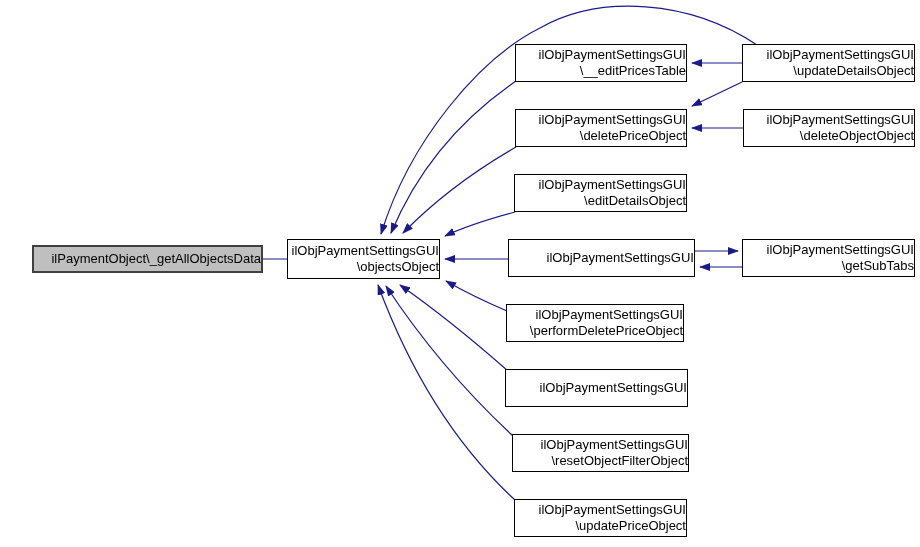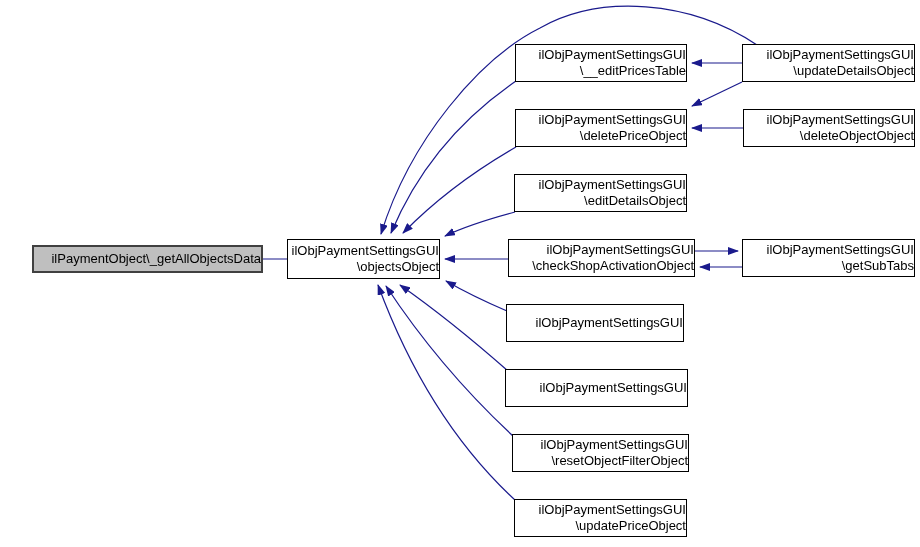--- a/index.html
+++ b/index.html
@@ -67,24 +67,24 @@
       <div class="node" style="left: 515px; top: 109px; width: 172px; height: 38px;">
         <div class="node-line">ilObjPaymentSettingsGUI</div>
         <div class="node-line">\deletePriceObject</div>
       </div>
       <div class="node" style="left: 514px; top: 174px; width: 173px; height: 38px;">
         <div class="node-line">ilObjPaymentSettingsGUI</div>
         <div class="node-line">\editDetailsObject</div>
       </div>
       <div class="node" style="left: 508px; top: 239px; width: 187px; height: 38px;">
         <div class="node-line">ilObjPaymentSettingsGUI</div>
-        <div class="node-line">\checkShopActivationObject</div>
       </div>
       <div class="node" style="left: 506px; top: 304px; width: 178px; height: 38px;">
         <div class="node-line">ilObjPaymentSettingsGUI</div>
+        <div class="node-line">\performDeletePriceObject</div>
       </div>
       <div class="node" style="left: 505px; top: 369px; width: 183px; height: 38px;">
         <div class="node-line">ilObjPaymentSettingsGUI</div>
       </div>
       <div class="node" style="left: 512px; top: 434px; width: 177px; height: 38px;">
         <div class="node-line">ilObjPaymentSettingsGUI</div>
         <div class="node-line">\resetObjectFilterObject</div>
       </div>
       <div class="node" style="left: 514px; top: 499px; width: 173px; height: 38px;">
         <div class="node-line">ilObjPaymentSettingsGUI</div>

